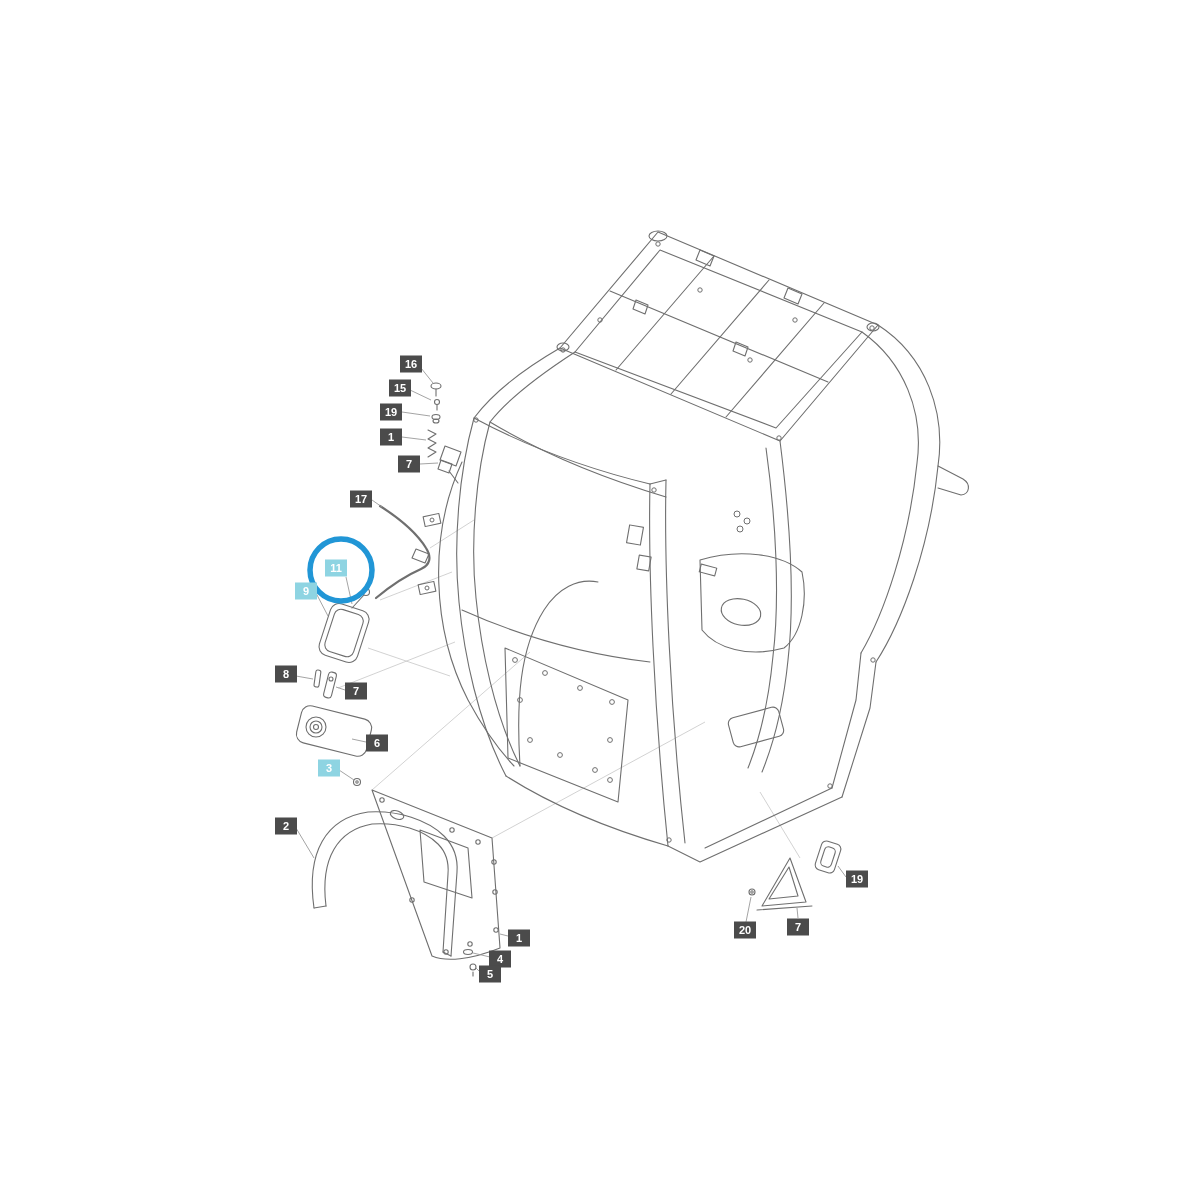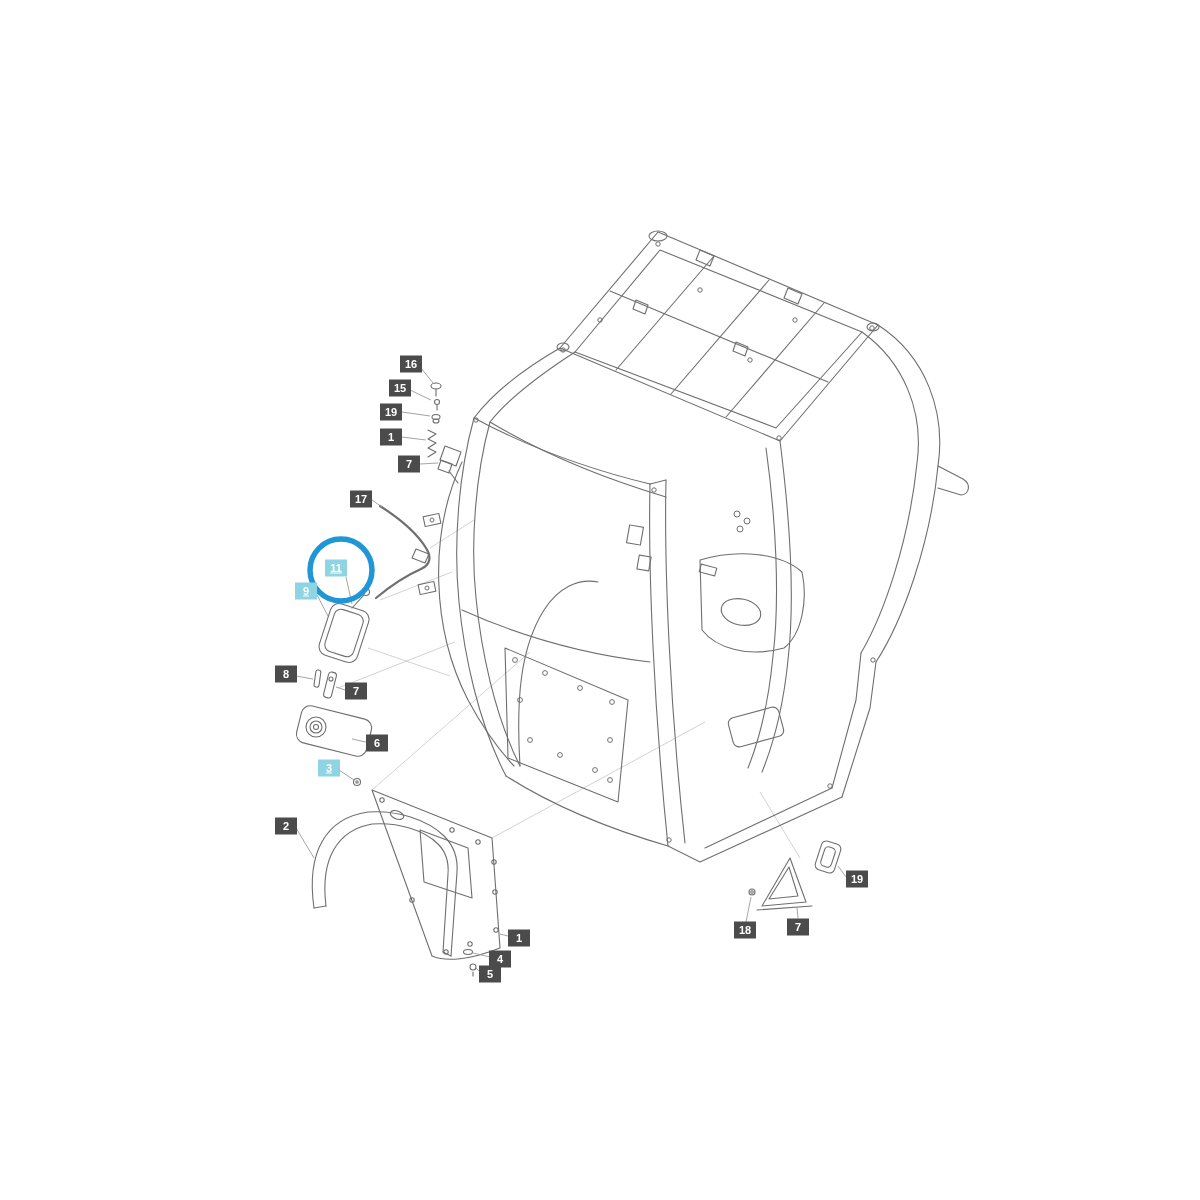--- a/index.html
+++ b/index.html
@@ -16,21 +16,21 @@
   .stage{position:relative;width:1200px;height:1200px;background:var(--background);overflow:hidden;}
   .stage svg{position:absolute;left:0;top:0;}
   .part-label{
     position:absolute;transform:translate(-50%,-50%);
     min-width:22px;height:17px;padding:0 2px;box-sizing:border-box;
     background:var(--label-bg);color:var(--label-text);
     font-size:11px;font-weight:bold;line-height:1;
     display:flex;align-items:center;justify-content:center;
     cursor:pointer;user-select:none;
   }
-  .part-label.highlight{background:var(--highlight-label-bg);text-decoration:underline;}
+  .part-label.highlight{background:var(--highlight-label-bg);}
   svg .d{stroke:var(--line);fill:none;stroke-width:1.1;stroke-linecap:round;stroke-linejoin:round;}
   svg .d2{stroke:var(--line);fill:none;stroke-width:2.2;stroke-linecap:round;stroke-linejoin:round;}
   svg .hole{stroke:var(--line);fill:none;stroke-width:1;}
   svg .leader{stroke:var(--line-light);fill:none;stroke-width:0.9;}
   svg .construct{stroke:var(--construction);fill:none;stroke-width:0.8;}
   svg .hl-circle{stroke:var(--highlight-circle);fill:none;stroke-width:5.5;}
 </style>
 </head>
 <body>
 
@@ -239,15 +239,15 @@
   <div class="part-label highlight" style="left:306px;top:591px">9</div>
   <div class="part-label" style="left:361px;top:499px">17</div>
   <div class="part-label highlight" style="left:336px;top:568px">11</div>
   <div class="part-label" style="left:409px;top:464px">7</div>
   <div class="part-label" style="left:391px;top:437px">1</div>
   <div class="part-label" style="left:391px;top:412px">19</div>
   <div class="part-label" style="left:400px;top:388px">15</div>
   <div class="part-label" style="left:411px;top:364px">16</div>
   <div class="part-label" style="left:798px;top:927px">7</div>
   <div class="part-label" style="left:857px;top:879px">19</div>
-  <div class="part-label" style="left:745px;top:930px">18</div>
+  <div class="part-label" style="left:745px;top:930px">20</div>
 
 </div>
 
 </body></html>

